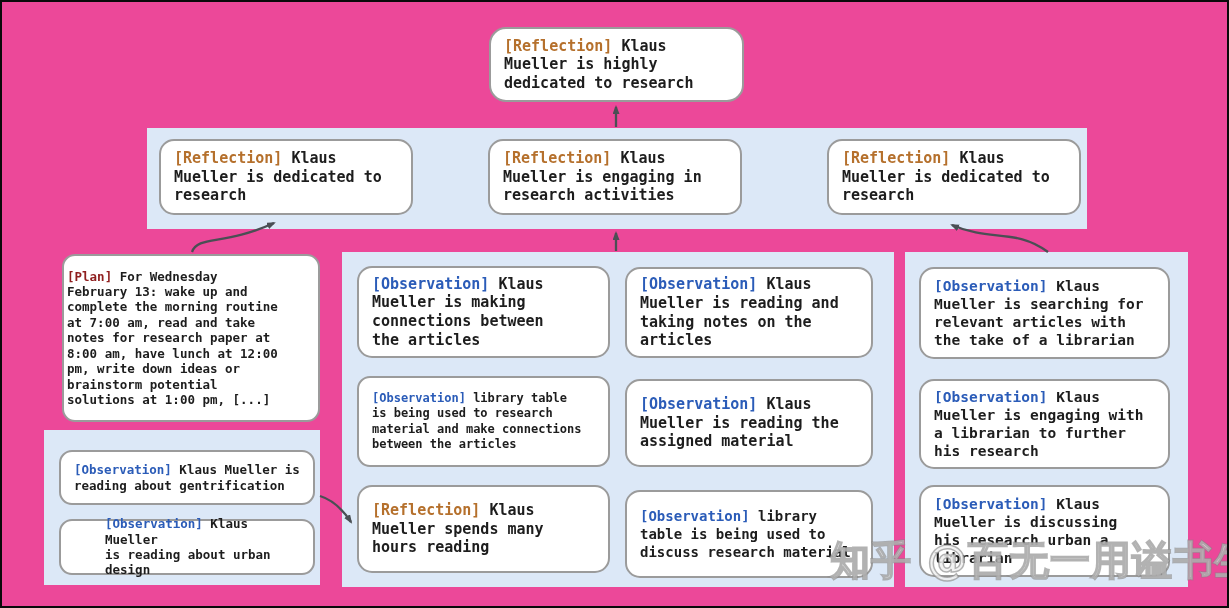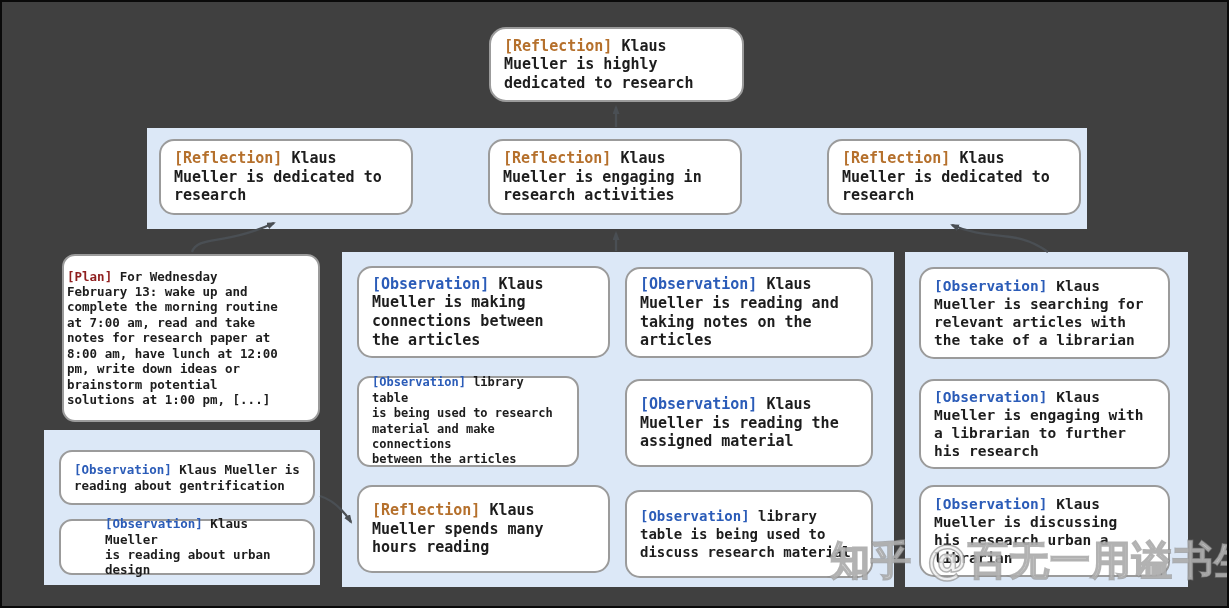--- a/index.html
+++ b/index.html
@@ -1,20 +1,20 @@
 <!DOCTYPE html>
 <html><head>
 <meta charset="utf-8">
 <style>
   html, body { margin: 0; padding: 0; background: #ffffff; }
   .canvas {
     position: relative;
     width: 1229px;
     height: 608px;
-    background: #404040;
+    background: #ec4899;
     border: 2px solid #0a0a0a;
     box-sizing: border-box;
     overflow: hidden;
     font-family: "DejaVu Sans Mono", "Liberation Mono", monospace;
     font-weight: 700;
     color: #1d1d1d;
   }
   .band {
     position: absolute;
     background: #dce8f7;
@@ -114,21 +114,21 @@
     <div class="txt"><span class="tag-observation">[Observation]</span><span> Klaus Mueller
 is reading about urban design</span></div>
   </div>
 
   <div class="node fz15" style="left:355px; top:264px; width:253px; height:92px;">
     <div class="txt"><span class="tag-observation">[Observation]</span><span> Klaus
 Mueller is making
 connections between
 the articles</span></div>
   </div>
-  <div class="node fz12" style="left:355px; top:374px; width:222px; height:91px; border-radius:13px;">
+  <div class="node fz12" style="left:355px; top:374px; width:253px; height:91px; border-radius:13px;">
     <div class="txt"><span class="tag-observation">[Observation]</span><span> library table
 is being used to research
 material and make connections
 between the articles</span></div>
   </div>
   <div class="node fz15" style="left:355px; top:483px; width:253px; height:88px;">
     <div class="txt"><span class="tag-reflection">[Reflection]</span><span> Klaus
 Mueller spends many
 hours reading</span></div>
   </div>

